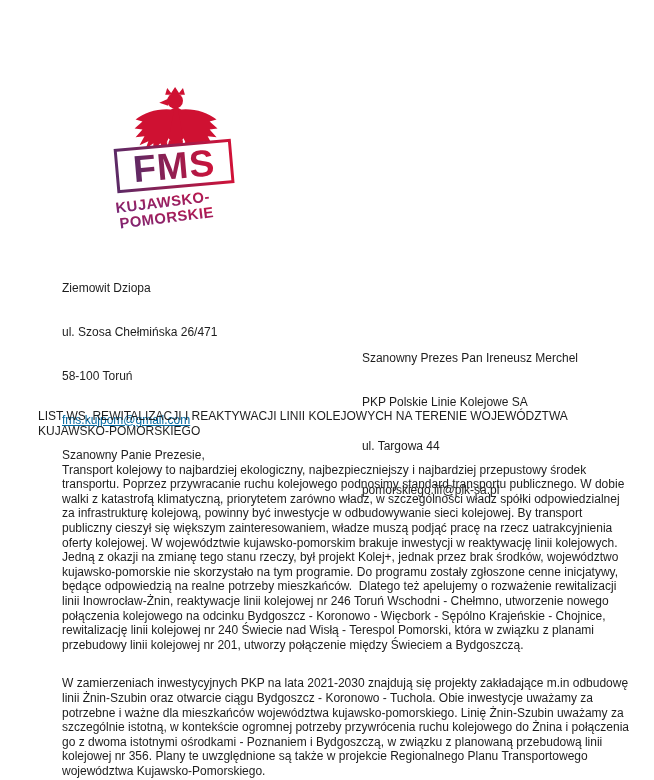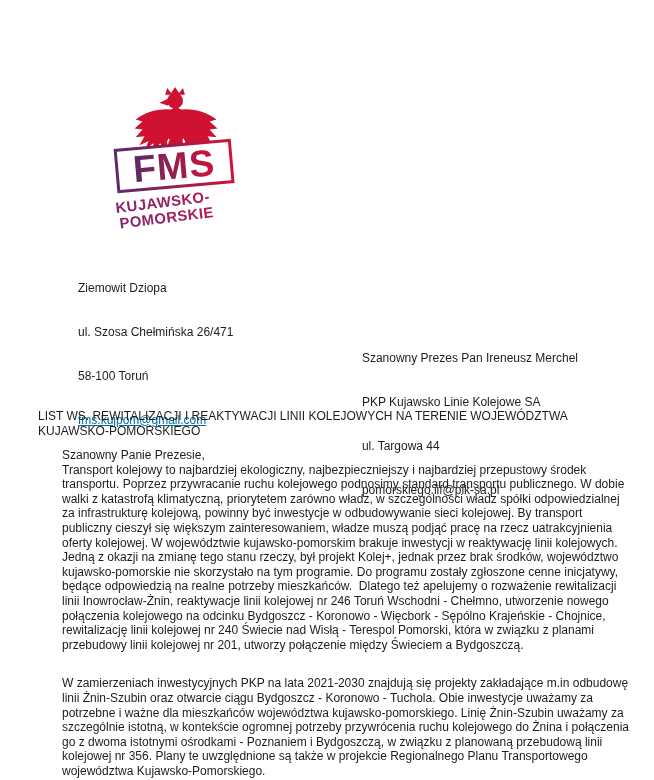--- a/index.html
+++ b/index.html
@@ -6,21 +6,21 @@
   .page{
     position:relative;
     width:654px;height:780px;
     background:#ffffff;
     font-family:"Liberation Sans",sans-serif;
     font-size:12px;line-height:14.6px;
     color:#1d1d1d;
     overflow:hidden;
   }
   .logo{position:absolute;left:101px;top:84px;width:160px;height:158px;}
-  .sender{position:absolute;left:62px;top:252px;white-space:pre;margin-left:16px;}
+  .sender{position:absolute;left:62px;top:252px;white-space:pre;}
   .sender .line{display:block;}
   .sender a{color:#0369a1;text-decoration:underline;cursor:pointer;}
   .recipient{position:absolute;right:76px;top:322px;text-align:left;white-space:pre;}
   .recipient .line{display:block;}
   .title{
     position:absolute;left:38px;top:409px;width:600px;
     text-align:left;white-space:pre-wrap;
   }
   .letter{position:absolute;left:62px;top:448px;width:600px;}
   .letter .para{white-space:pre-wrap;margin:0;}
@@ -69,21 +69,21 @@
 
   <div class="sender">
     <span class="line">Ziemowit Dziopa</span>
     <span class="line">ul. Szosa Chełmińska 26/471</span>
     <span class="line">58-100 Toruń</span>
     <span class="line"><a href="#">fms.kujpom@gmail.com</a></span>
   </div>
 
   <div class="recipient">
     <span class="line">Szanowny Prezes Pan Ireneusz Merchel</span>
-    <span class="line">PKP Kujawsko Linie Kolejowe SA</span>
+    <span class="line">PKP Polskie Linie Kolejowe SA</span>
     <span class="line">ul. Targowa 44</span>
     <span class="line">pomorskiego.iif@plk-sa.pl</span>
   </div>
 
   <div class="title">LIST WS. REWITALIZACJI I REAKTYWACJI LINII KOLEJOWYCH NA TERENIE WOJEWÓDZTWA
 KUJAWSKO-POMORSKIEGO</div>
 
   <div class="letter">
     <div class="para">Szanowny Panie Prezesie,</div>
     <div class="para">Transport kolejowy to najbardziej ekologiczny, najbezpieczniejszy i najbardziej przepustowy środek

